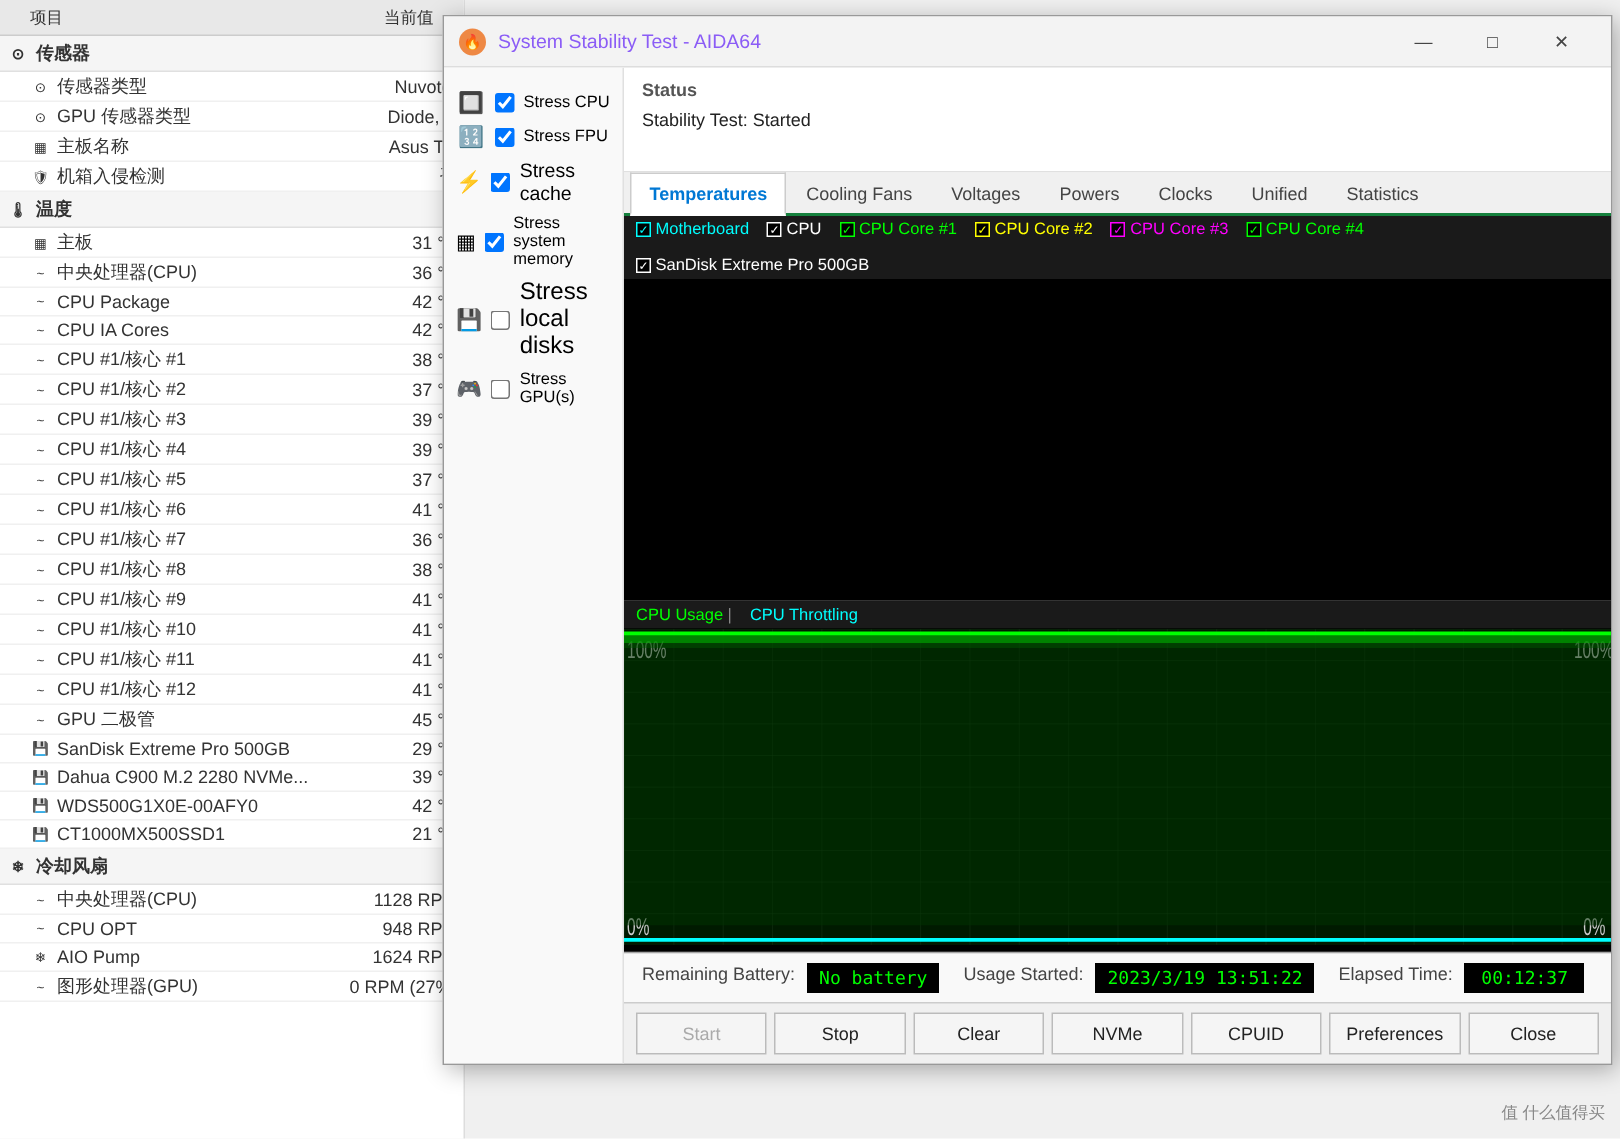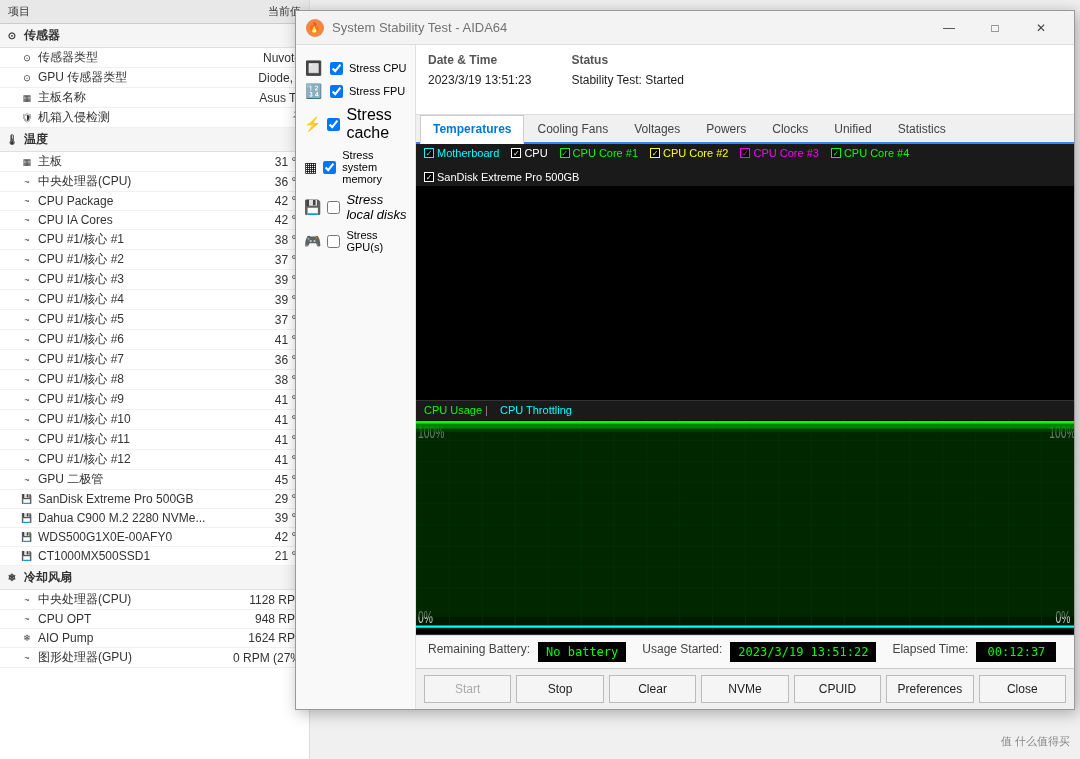--- a/index.html
+++ b/index.html
@@ -21,21 +21,21 @@
       width: 310px;
       height: 759px;
       background: #fff;
       border-right: 1px solid #ddd;
       overflow: hidden;
       font-size: 12px;
     }
 
     .left-header {
       display: flex;
-      padding: 4px 8px;
+      padding: 4px 20px;
       background: #e8e8e8;
       border-bottom: 1px solid #ccc;
       color: #333;
       font-size: 11px;
     }
     .left-header .col1 { flex: 1; }
     .left-header .col2 { width: 90px; text-align: right; }
 
     .section-header {
       display: flex;
@@ -119,21 +119,21 @@
       border-radius: 50%;
       display: flex;
       align-items: center;
       justify-content: center;
       font-size: 10px;
       color: #fff;
     }
     .title-bar .title-text {
       flex: 1;
       font-size: 13px;
-      color: #737373;
+      color: #8b5cf6;
       font-weight: normal;
     }
     .window-controls {
       display: flex;
       gap: 0;
     }
     .window-btn {
       width: 46px;
       height: 28px;
       display: flex;
@@ -203,21 +203,21 @@
       min-height: 70px;
     }
     .info-col { display: flex; flex-direction: column; gap: 6px; }
     .info-label { color: #555; font-size: 12px; font-weight: 600; }
     .info-value { color: #222; font-size: 12px; }
 
     
     .tabs-bar {
       display: flex;
       background: #f0f0f0;
-      border-bottom: 2px solid #3b82f6;
+      border-bottom: 2px solid #15803d;
       padding: 0 4px;
       gap: 0;
     }
     .tab {
       padding: 6px 12px;
       font-size: 12px;
       color: #444;
       cursor: pointer;
       border: 1px solid transparent;
       border-bottom: none;
@@ -589,47 +589,43 @@
     <span style="font-size:11px;">Stress CPU</span>
   </div>
           <div class="stress-item">
     <span class="stress-icon">🔢</span>
     <input type="checkbox" checked="" style="">
     <span style="font-size:11px;">Stress FPU</span>
   </div>
           <div class="stress-item">
     <span class="stress-icon">⚡</span>
     <input type="checkbox" checked="" style="">
-    <span style="font-size:16px;">Stress cache</span>
+    <span style="font-size:13px;">Stress cache</span>
   </div>
           <div class="stress-item">
     <span class="stress-icon">▦</span>
     <input type="checkbox" checked="" style="">
     <span style="font-size:11px;">Stress system memory</span>
   </div>
           <div class="stress-item">
     <span class="stress-icon">💾</span>
     <input type="checkbox" style="">
-    <span style="font-size:13px;font-style:italic;">Stress local disks</span>
+    <span style="font-size:16px;">Stress local disks</span>
   </div>
           <div class="stress-item">
     <span class="stress-icon">🎮</span>
     <input type="checkbox" style="">
     <span style="font-size:11px;">Stress GPU(s)</span>
   </div>
         </div>
     </div>
 
     <div class="right-content">
 
       <div class="info-panel">
-        <div class="info-col">
-          <span class="info-label">Date &amp; Time</span>
-          <span class="info-value">2023/3/19 13:51:23</span>
-        </div>
         <div class="info-col">
           <span class="info-label">Status</span>
           <span class="info-value">Stability Test: Started</span>
         </div>
       </div>
 
       <div class="tabs-bar" id="tabs-bar">
           <div class="tab active">Temperatures</div>
           <div class="tab">Cooling Fans</div>
           <div class="tab">Voltages</div>

